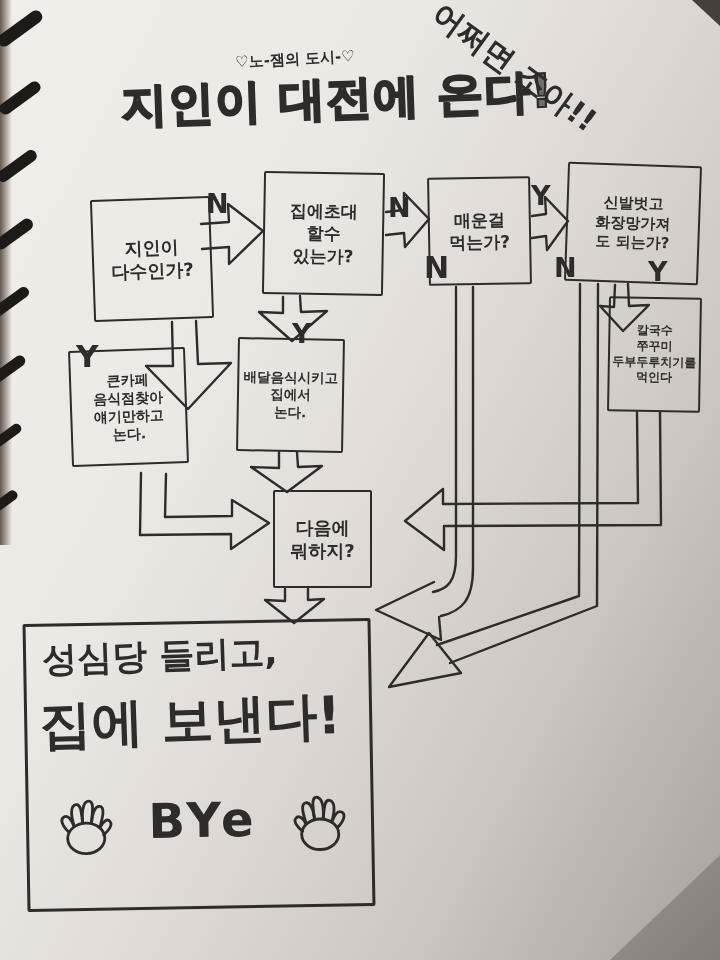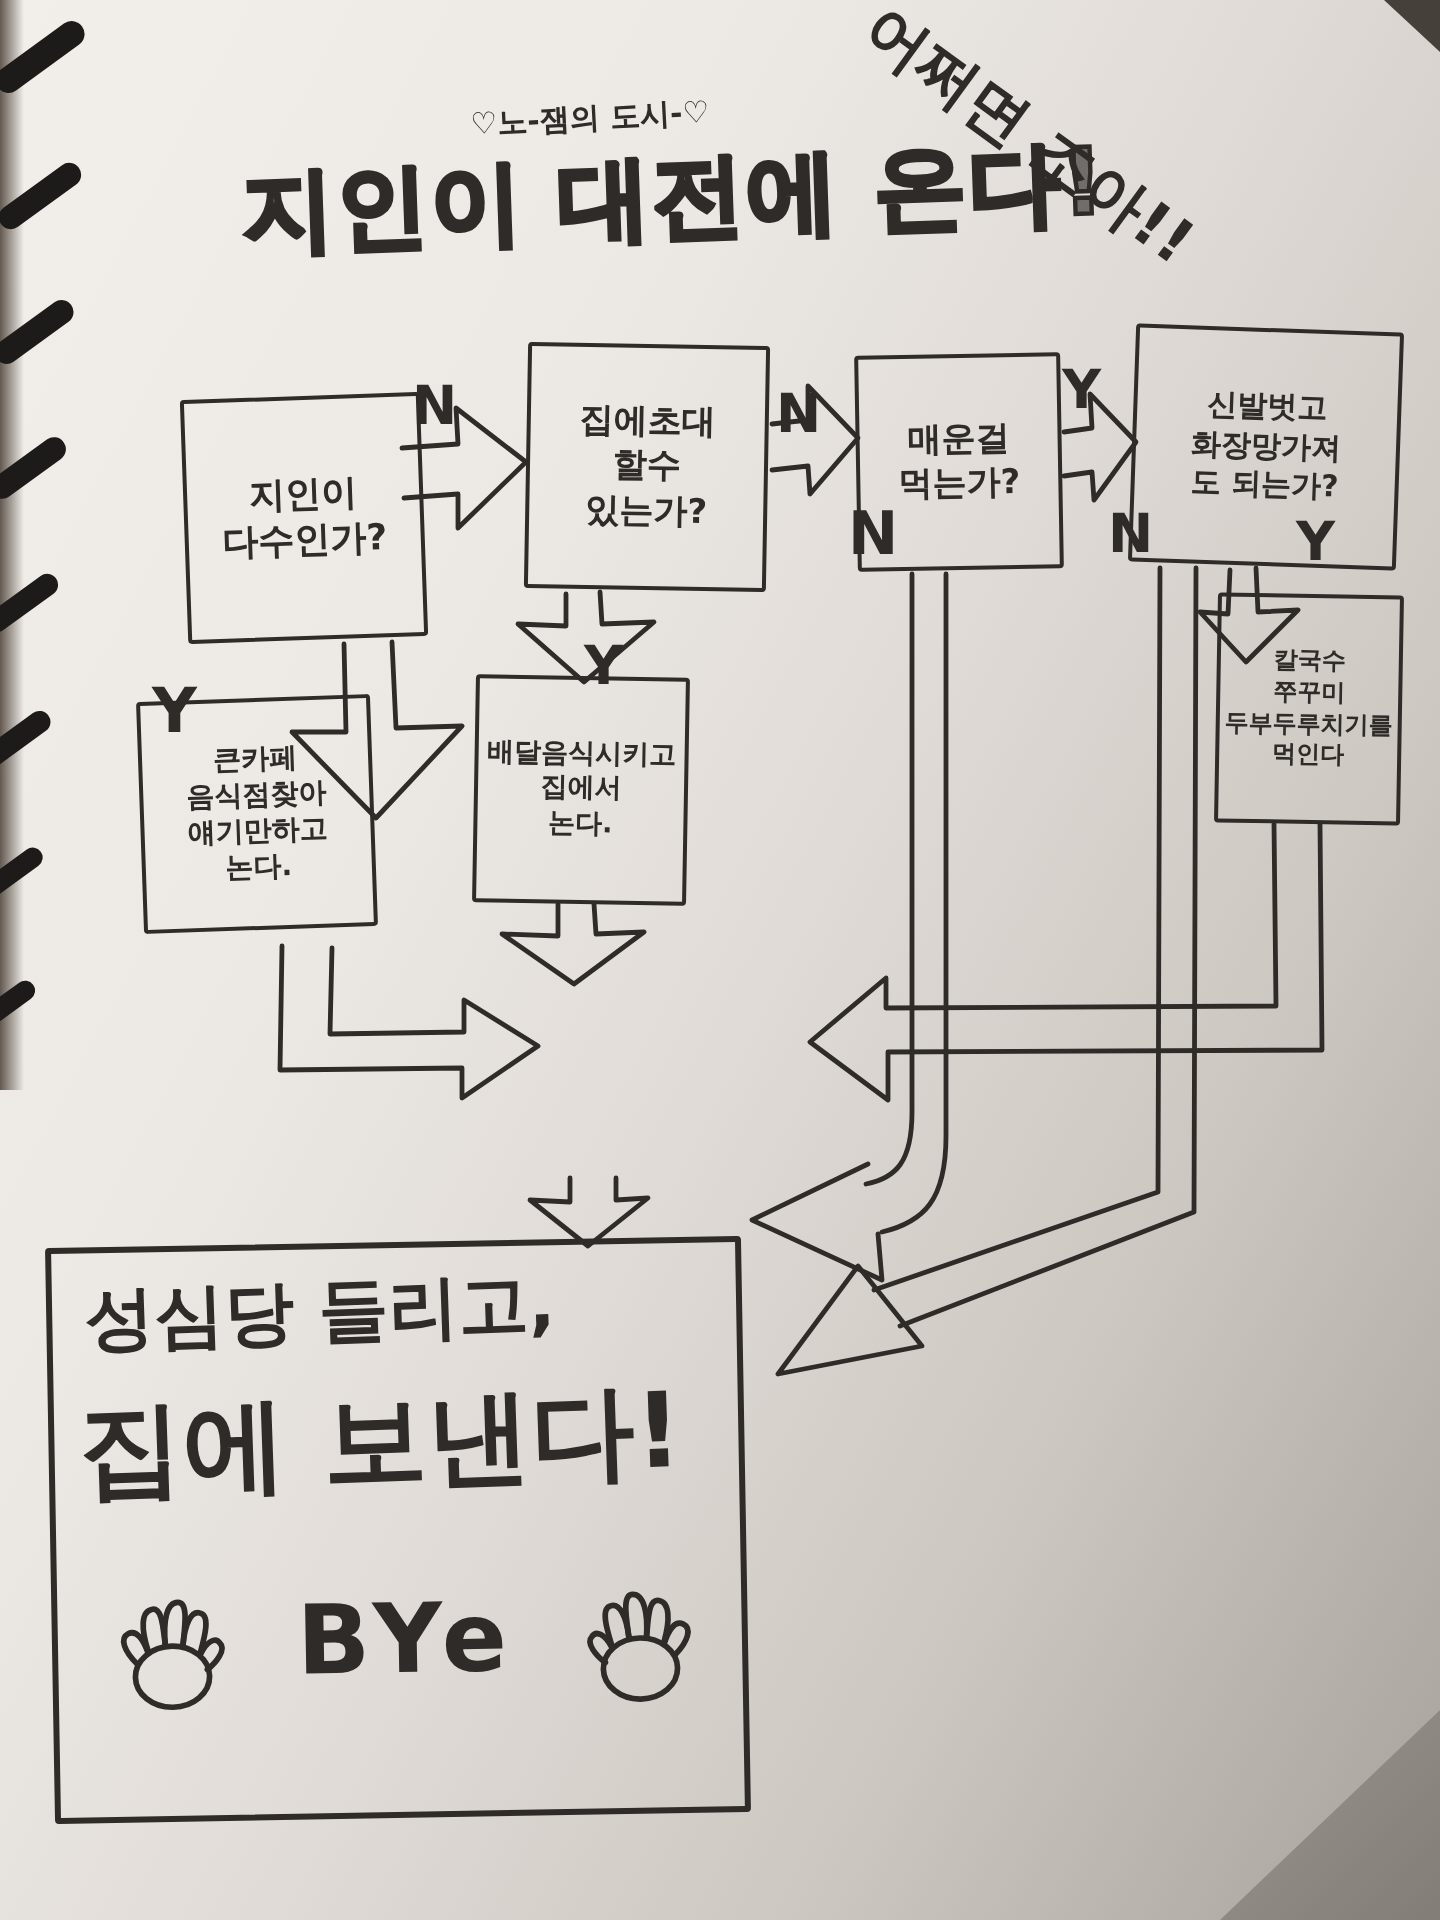--- a/index.html
+++ b/index.html
@@ -126,20 +126,24 @@
 논다.</div>
   </div>
 
   <div class="node" style="left:608px; top:297px; width:93px; height:115px; transform:rotate(1deg);">
     <div class="node-text" style="font-size:12px;">칼국수
 쭈꾸미
 두부두루치기를
 먹인다</div>
   </div>
 
+  <div class="node" style="left:273px; top:490px; width:99px; height:98px;">
+    <div class="node-text" style="font-size:18px;">다음에
+뭐하지?</div>
+  </div>
 
   <span class="yn" style="left:206px; top:188px;">N</span>
   <span class="yn" style="left:76px;  top:338px; font-size:31px;">Y</span>
   <span class="yn" style="left:292px; top:318px;">Y</span>
   <span class="yn" style="left:388px; top:192px;">N</span>
   <span class="yn" style="left:531px; top:180px;">Y</span>
   <span class="yn" style="left:424px; top:250px; font-size:30px;">N</span>
   <span class="yn" style="left:554px; top:252px;">N</span>
   <span class="yn" style="left:648px; top:256px;">Y</span>
 

